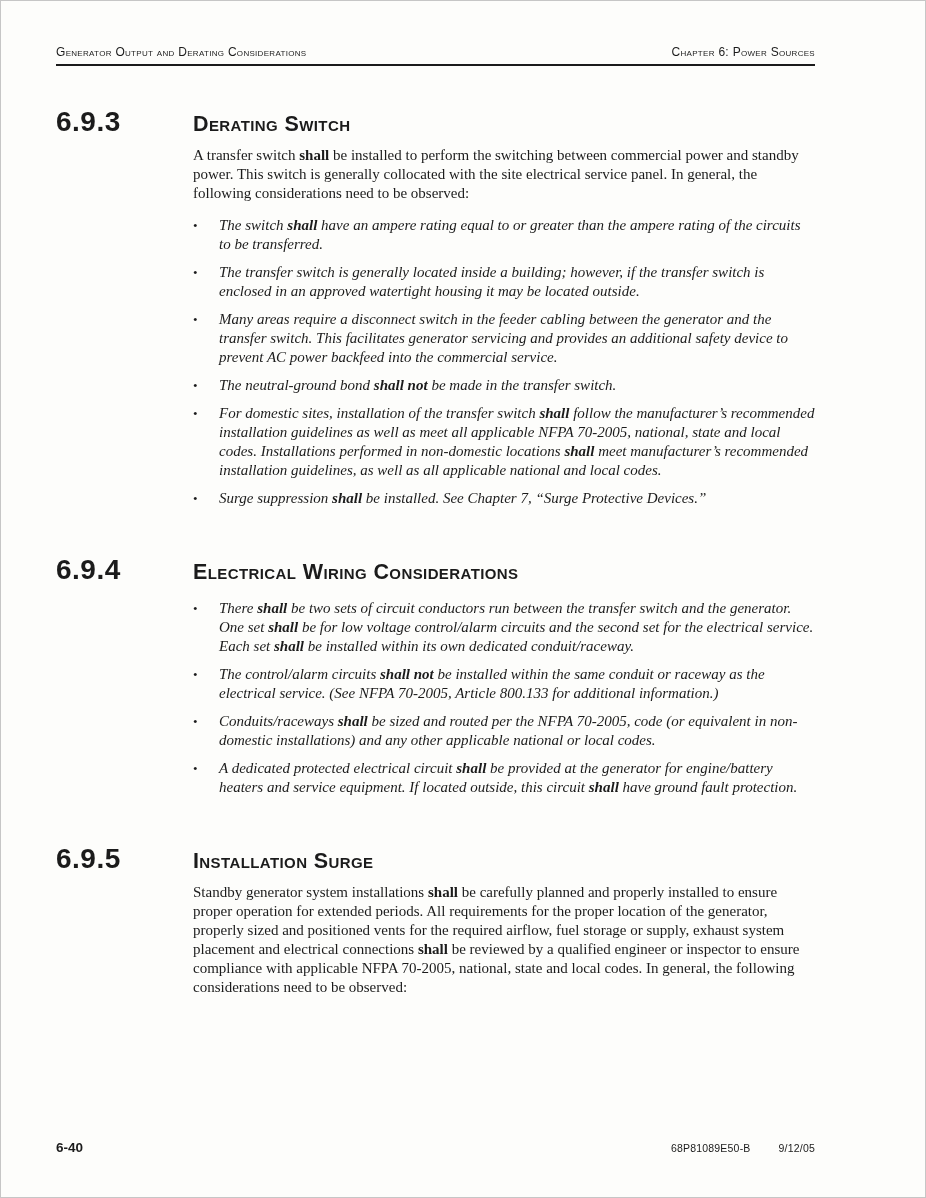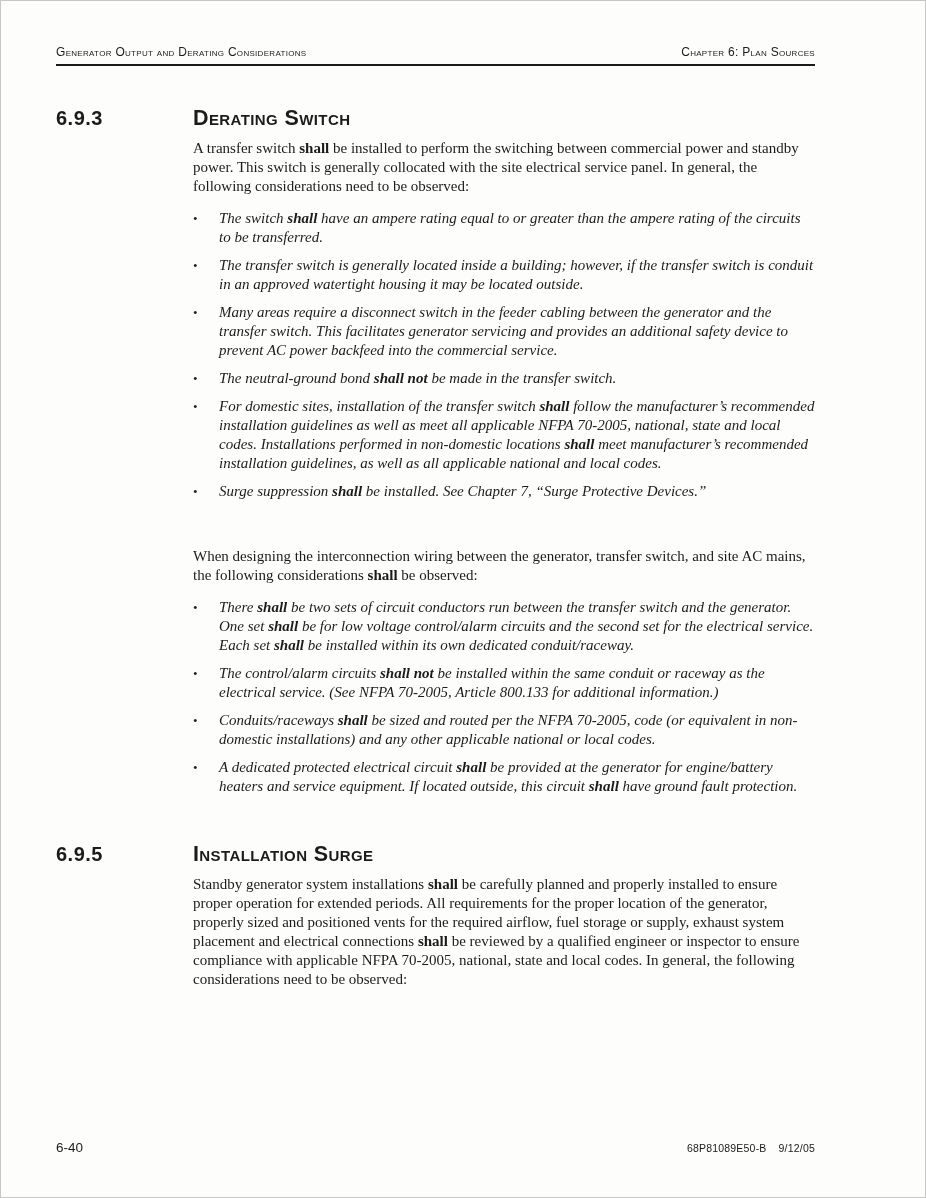--- a/index.html
+++ b/index.html
@@ -41,21 +41,21 @@
   .doc-section + .doc-section { margin-top: 46px; }
   .section-heading {
     display: flex;
     align-items: baseline;
     font-family: "Liberation Sans", sans-serif;
     font-weight: bold;
   }
   .section-number {
     width: 137px;
     flex: none;
-    font-size: 20px;
+    font-size: 28px;
     letter-spacing: 0.5px;
   }
   .section-title {
     margin: 0;
     font-size: 21.5px;
     font-variant: small-caps;
     letter-spacing: 0.4px;
   }
   .section-body {
     margin-left: 137px;
@@ -83,58 +83,58 @@
   .bullet-text { flex: 1; font-style: italic; }
   b { font-weight: bold; }
   .page-footer {
     margin-top: auto;
     display: flex;
     justify-content: space-between;
     align-items: baseline;
     font-family: "Liberation Sans", sans-serif;
   }
   .page-number {
-    font-weight: normal;
+    font-weight: bold;
     font-size: 13.5px;
   }
   .footer-right {
     display: flex;
-    gap: 12px;
+    gap: 28px;
     font-size: 10.5px;
     letter-spacing: 0.2px;
   }
 </style>
 </head>
 <body>
 
 <div class="page">
 
   <header class="page-header">
     <span>Generator Output and Derating Considerations</span>
-    <span>Chapter 6: Plan Sources</span>
+    <span>Chapter 6: Power Sources</span>
   </header>
   <div class="header-rule"></div>
 
   <main>
 
     <section class="doc-section">
       <div class="section-heading">
         <span class="section-number">6.9.3</span>
         <h2 class="section-title">Derating Switch</h2>
       </div>
       <div class="section-body">
         <p class="intro">A transfer switch <b>shall</b> be installed to perform the switching between commercial power and standby power. This switch is generally collocated with the site electrical service panel. In general, the following considerations need to be observed:</p>
         <ul class="bullets">
           <li>
             <span class="bullet-marker">•</span>
             <span class="bullet-text">The switch <b>shall</b> have an ampere rating equal to or greater than the ampere rating of the circuits to be transferred.</span>
           </li>
           <li>
             <span class="bullet-marker">•</span>
-            <span class="bullet-text">The transfer switch is generally located inside a building; however, if the transfer switch is conduit in an approved watertight housing it may be located outside.</span>
+            <span class="bullet-text">The transfer switch is generally located inside a building; however, if the transfer switch is enclosed in an approved watertight housing it may be located outside.</span>
           </li>
           <li>
             <span class="bullet-marker">•</span>
             <span class="bullet-text">Many areas require a disconnect switch in the feeder cabling between the generator and the transfer switch. This facilitates generator servicing and provides an additional safety device to prevent AC power backfeed into the commercial service.</span>
           </li>
           <li>
             <span class="bullet-marker">•</span>
             <span class="bullet-text">The neutral-ground bond <b>shall not</b> be made in the transfer switch.</span>
           </li>
           <li>
@@ -143,22 +143,25 @@
           </li>
           <li>
             <span class="bullet-marker">•</span>
             <span class="bullet-text">Surge suppression <b>shall</b> be installed. See Chapter 7, “Surge Protective Devices.”</span>
           </li>
         </ul>
       </div>
     </section>
 
     <section class="doc-section">
+      <div class="section-heading">
+        <span class="section-number">6.9.4</span>
+        <h2 class="section-title">Electrical Wiring Considerations</h2>
+      </div>
       <div class="section-body">
-        <p class="intro">When designing the interconnection wiring between the generator, transfer switch, and site AC mains, the following considerations <b>shall</b> be observed:</p>
         <ul class="bullets">
           <li>
             <span class="bullet-marker">•</span>
             <span class="bullet-text">There <b>shall</b> be two sets of circuit conductors run between the transfer switch and the generator. One set <b>shall</b> be for low voltage control/alarm circuits and the second set for the electrical service. Each set <b>shall</b> be installed within its own dedicated conduit/raceway.</span>
           </li>
           <li>
             <span class="bullet-marker">•</span>
             <span class="bullet-text">The control/alarm circuits <b>shall not</b> be installed within the same conduit or raceway as the electrical service. (See NFPA 70-2005, Article 800.133 for additional information.)</span>
           </li>
           <li>

